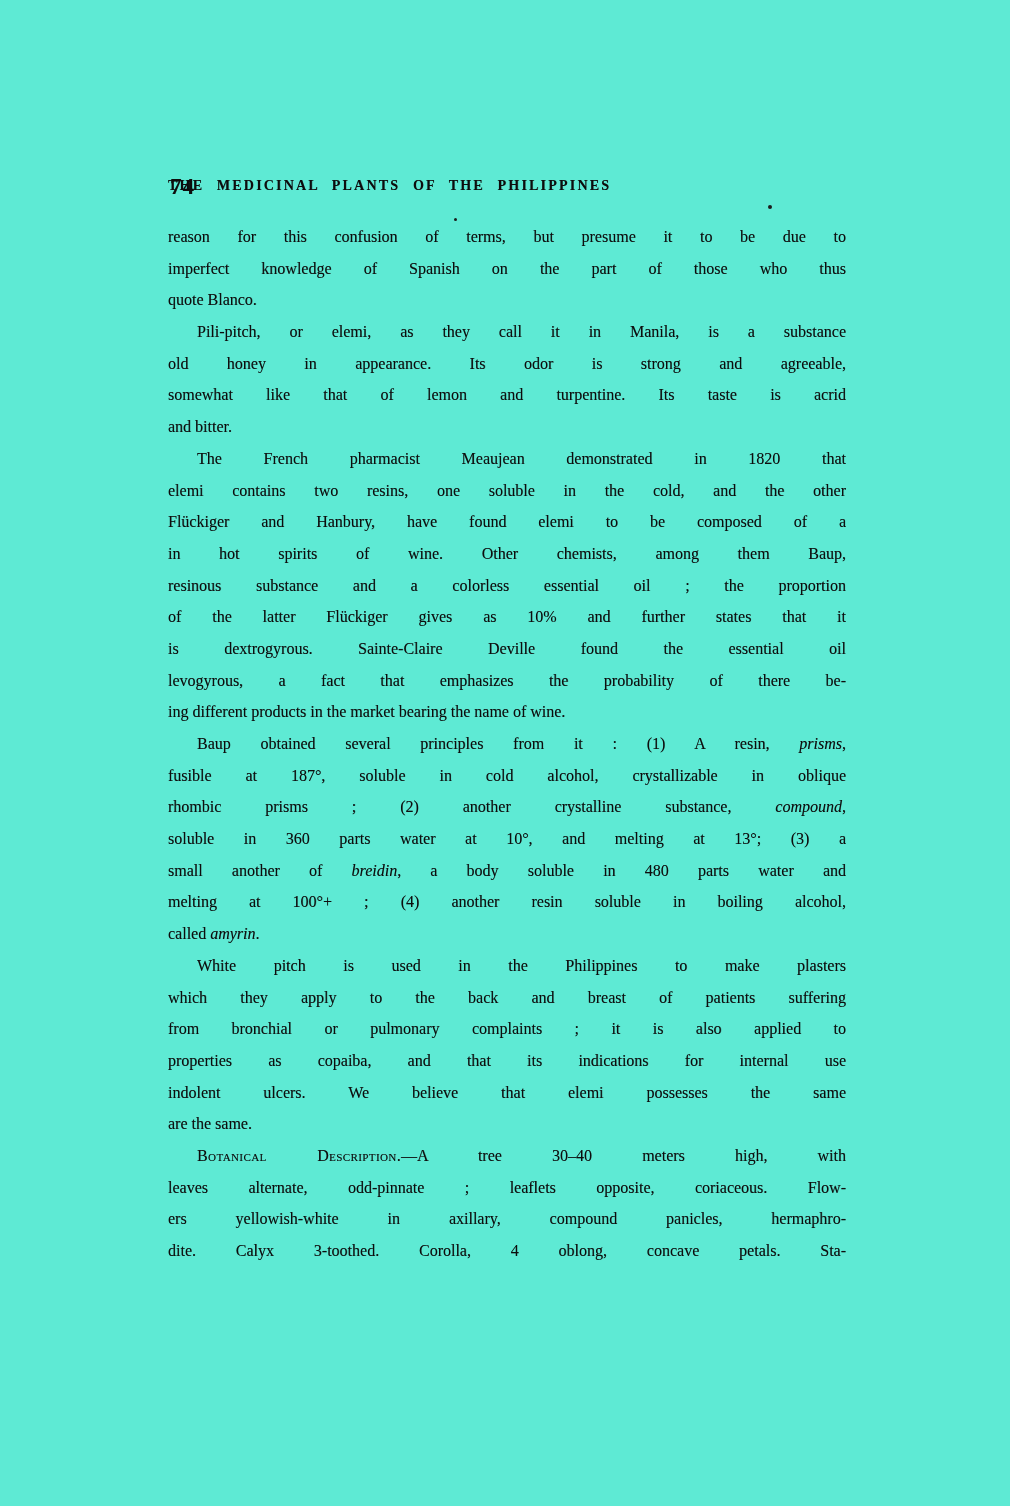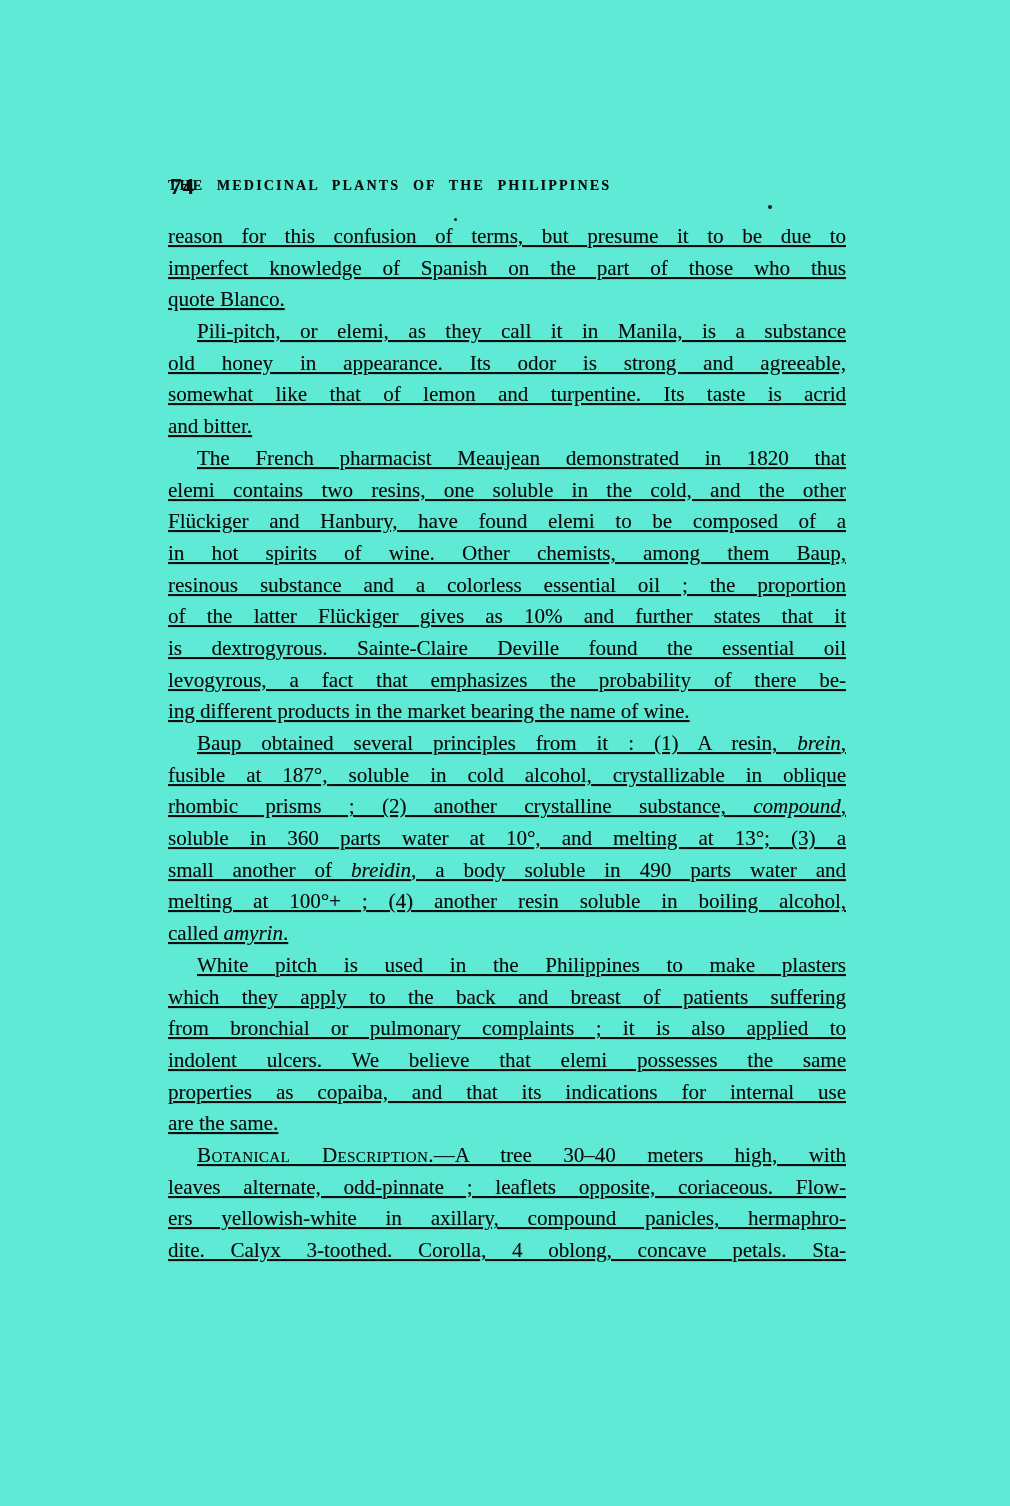--- a/index.html
+++ b/index.html
@@ -25,27 +25,26 @@
     text-align: left;
     font-size: 14px; font-weight: 700;
     letter-spacing: 2.2px; word-spacing: 7px;
   }
   .page-body {
     position: absolute; left: 168px; top: 221px; width: 678px;
     text-shadow: 0.3px 0.3px 0.2px rgba(20,20,20,0.4);
   }
   .para { margin: 0; }
   .line {
-    font-size: 21px;
+    font-size: 16px;
     line-height: 31.7px;
     height: 31.7px;
     overflow: hidden;
     text-align: justify;
     text-align-last: justify;
-    text-decoration: underline;
   }
   .line.last { text-align-last: left; }
   .line.indent { text-indent: 29px; }
   .it { font-style: italic; }
   .sc { font-variant: small-caps; letter-spacing: 0.4px; }
   .speck {
     position: absolute; background: #1c1c1c; border-radius: 50%;
   }
   .speck-a { left: 454px; top: 218px; width: 3px; height: 3px; }
   .speck-b { left: 768px; top: 205px; width: 4px; height: 4px; }
@@ -77,34 +76,34 @@
         <div class="line"><span>elemi contains two resins, one soluble in the cold, and the other</span></div>
         <div class="line"><span>Flückiger and Hanbury, have found elemi to be composed of a</span></div>
         <div class="line"><span>in hot spirits of wine. Other chemists, among them Baup,</span></div>
         <div class="line"><span>resinous substance and a colorless essential oil ; the proportion</span></div>
         <div class="line"><span>of the latter Flückiger gives as 10% and further states that it</span></div>
         <div class="line"><span>is dextrogyrous. Sainte-Claire Deville found the essential oil</span></div>
         <div class="line"><span>levogyrous, a fact that emphasizes the probability of there be-</span></div>
         <div class="line last"><span>ing different products in the market bearing the name of wine.</span></div>
       </div>
       <div class="para">
-        <div class="line indent"><span>Baup obtained several principles from it : (1) A resin, </span><span class="it">brein</span><span>,</span></div>
+        <div class="line indent"><span>Baup obtained several principles from it : (1) A resin, </span><span class="it">prisms</span><span>,</span></div>
         <div class="line"><span>fusible at 187°, soluble in cold alcohol, crystallizable in oblique</span></div>
         <div class="line"><span>rhombic prisms ; (2) another crystalline substance, </span><span class="it">compound</span><span>,</span></div>
         <div class="line"><span>soluble in 360 parts water at 10°, and melting at 13°; (3) a</span></div>
-        <div class="line"><span>small another of </span><span class="it">breidin</span><span>, a body soluble in 490 parts water and</span></div>
+        <div class="line"><span>small another of </span><span class="it">breidin</span><span>, a body soluble in 480 parts water and</span></div>
         <div class="line"><span>melting at 100°+ ; (4) another resin soluble in boiling alcohol,</span></div>
         <div class="line last"><span>called </span><span class="it">amyrin</span><span>.</span></div>
       </div>
       <div class="para">
         <div class="line indent"><span>White pitch is used in the Philippines to make plasters</span></div>
         <div class="line"><span>which they apply to the back and breast of patients suffering</span></div>
         <div class="line"><span>from bronchial or pulmonary complaints ; it is also applied to</span></div>
+        <div class="line"><span>properties as copaiba, and that its indications for internal use</span></div>
         <div class="line"><span>indolent ulcers. We believe that elemi possesses the same</span></div>
-        <div class="line"><span>properties as copaiba, and that its indications for internal use</span></div>
         <div class="line last"><span>are the same.</span></div>
       </div>
       <div class="para">
         <div class="line indent"><span class="sc">Botanical Description.</span><span>—A tree 30–40 meters high, with</span></div>
         <div class="line"><span>leaves alternate, odd-pinnate ; leaflets opposite, coriaceous. Flow-</span></div>
         <div class="line"><span>ers yellowish-white in axillary, compound panicles, hermaphro-</span></div>
         <div class="line"><span>dite. Calyx 3-toothed. Corolla, 4 oblong, concave petals. Sta-</span></div>
       </div>
     </div>
 

